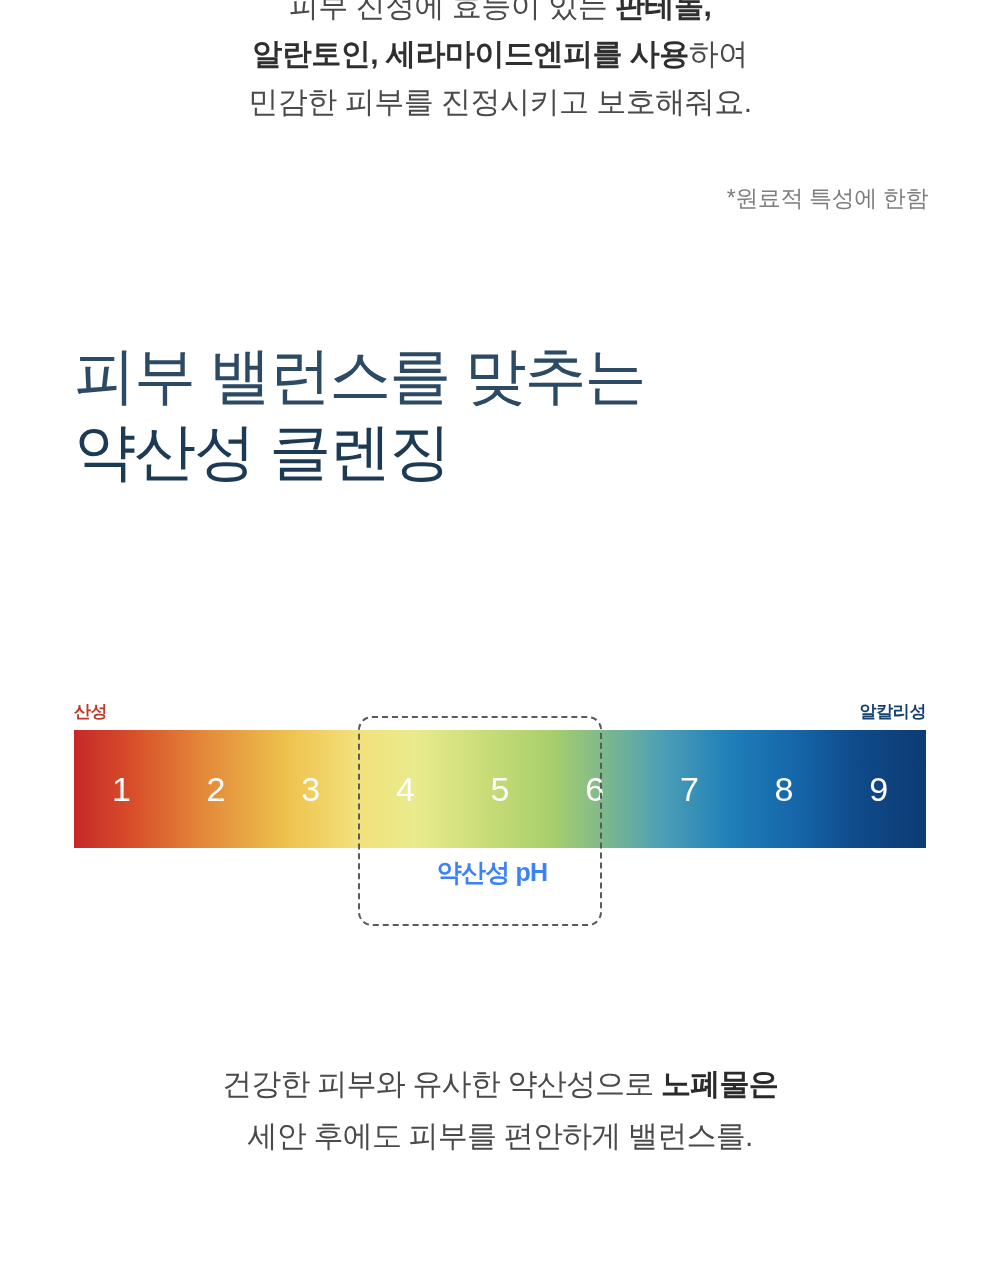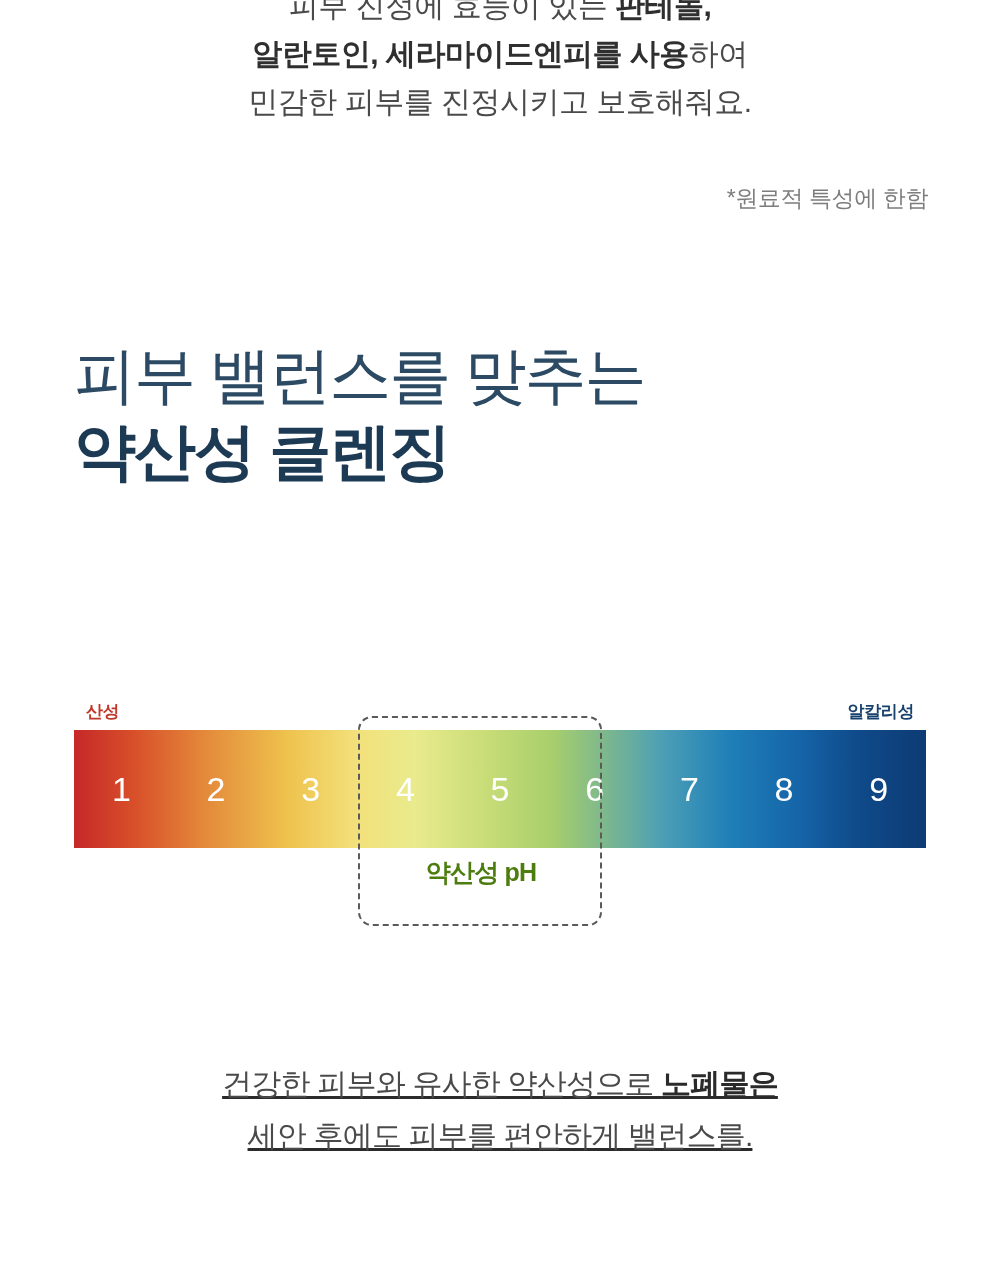--- a/index.html
+++ b/index.html
@@ -54,48 +54,48 @@
   .headline .l1 {
     font-size: 62px;
     line-height: 74px;
     font-weight: 400;
     color: #2c4a63;
     letter-spacing: -2px;
   }
   .headline .l2 {
     font-size: 62px;
     line-height: 78px;
-    font-weight: 700;
+    font-weight: 400;
     color: #1d3a54;
     letter-spacing: -2px;
   }
 
   
   .ph-wrap {
     position: absolute;
     top: 700px;
     left: 74px;
     width: 852px;
   }
   .ph-labels {
     position: relative;
     height: 24px;
   }
   .ph-label-left {
     position: absolute;
-    left: 12px;
+    left: 0;
     top: 0;
     font-size: 17px;
     font-weight: 700;
     color: #c0392b;
     letter-spacing: -0.4px;
   }
   .ph-label-right {
     position: absolute;
-    right: 12px;
+    right: 0;
     top: 0;
     font-size: 17px;
     font-weight: 700;
     color: #18426e;
     letter-spacing: -0.4px;
   }
   .ph-bar {
     position: relative;
     margin-top: 6px;
     height: 118px;
@@ -141,37 +141,36 @@
     pointer-events: none;
   }
   .ph-box-label {
     position: absolute;
     top: 856px;
     left: 74px;
     width: 852px;
   }
   .ph-box-label span {
     position: absolute;
-    left: 285px;
+    left: 296px;
     width: 244px;
     text-align: center;
     font-size: 25px;
     font-weight: 700;
-    color: #4d7c0f;
+    color: #3b82f6;
     letter-spacing: -0.8px;
   }
 
   
   .bottom-block {
     position: absolute;
     top: 1058px;
     left: 0;
     width: 1000px;
     text-align: center;
-    text-decoration: underline;
   }
   .bottom-line {
     font-size: 30px;
     line-height: 52px;
     color: #4a4a4a;
     letter-spacing: -0.8px;
     white-space: nowrap;
   }
   .bottom-line b {
     color: #2a2a2a;

